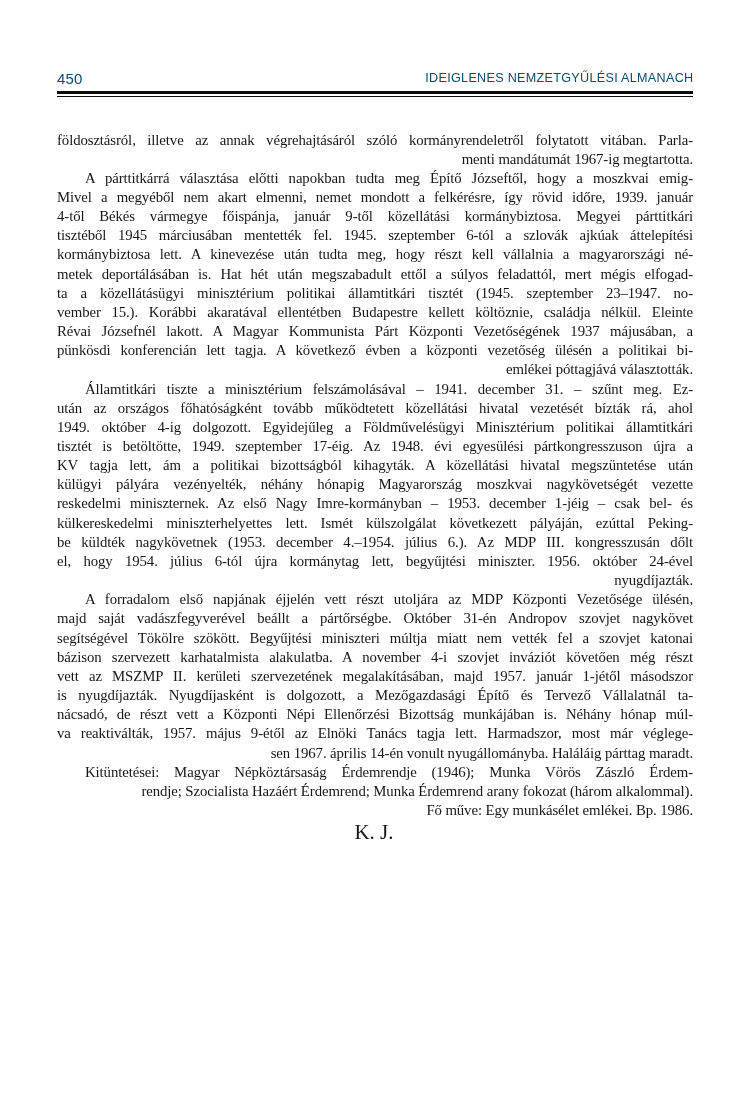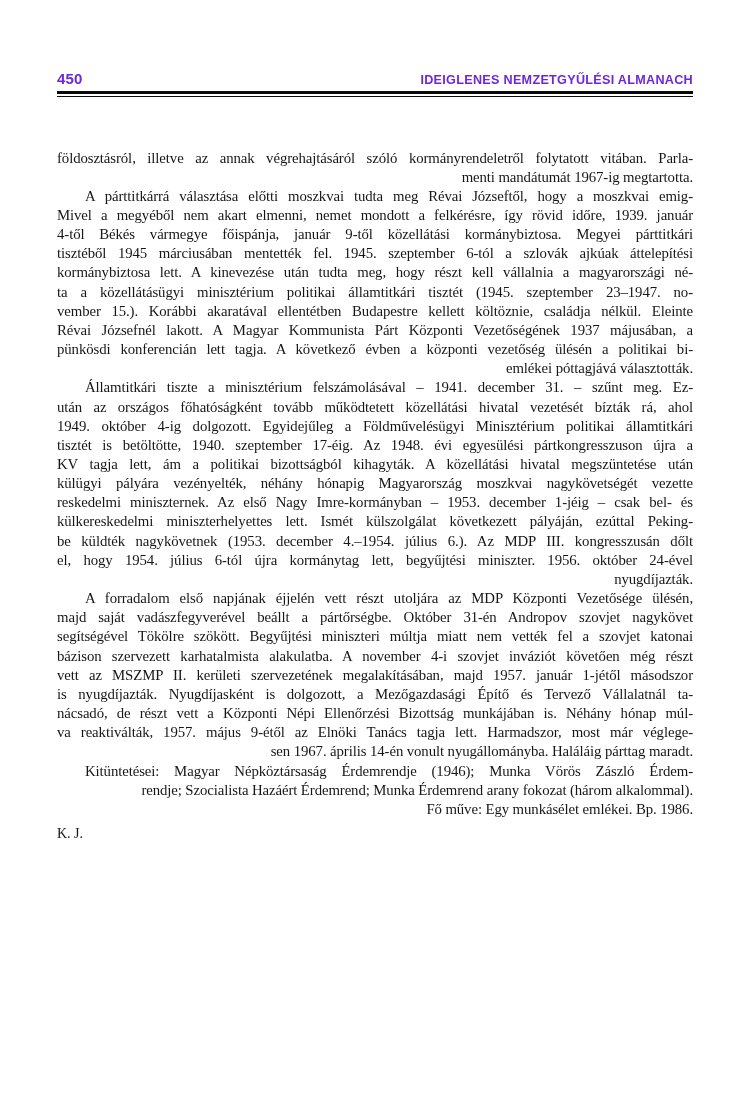--- a/index.html
+++ b/index.html
@@ -15,58 +15,56 @@
   }
   .content {
     position: absolute;
     left: 57px;
     top: 70px;
     width: 636px;
   }
   .page-header {
     display: flex;
     justify-content: space-between;
-    align-items: flex-end;
+    align-items: flex-start;
     font-family: "Liberation Sans", sans-serif;
-    color: #6d28d9;
-    font-weight: bold;
+    color: #0c4a6e;
   }
   .page-number {
     font-size: 15px;
     letter-spacing: 0.2px;
   }
   .running-title {
     font-size: 13px;
     letter-spacing: 0.3px;
     transform: scaleX(0.97);
     transform-origin: 100% 50%;
     white-space: nowrap;
   }
   .header-rule { margin-top: 4px; }
   .rule-thick { height: 2.5px; background: #0a0a0a; }
   .rule-thin  { height: 1px; background: #0a0a0a; margin-top: 2px; }
   .body-text {
-    margin-top: 52px;
+    margin-top: 34px;
     font-size: 14.8px;
     line-height: 19.15px;
     letter-spacing: -0.1px;
   }
   .line {
     white-space: normal;
     text-align: right;
   }
   .line.justify {
     text-align: justify;
     text-align-last: justify;
   }
   .line.indent { text-indent: 28px; }
   .signature {
-    margin-top: 7px;
-    font-size: 14px;
-    text-align: left;
+    font-size: 21px;
+    text-align: center;
     padding-right: 2px;
   }
 </style>
 </head>
 <body>
 
 <div class="page">
   <div class="content">
 
     <header class="page-header">
@@ -78,36 +76,37 @@
       <div class="rule-thick"></div>
       <div class="rule-thin"></div>
     </div>
 
     <main class="body-text" id="body-text">
         <div class="paragraph">
           <div class="line justify">földosztásról, illetve az annak végrehajtásáról szóló kormányrendeletről folytatott vitában. Parla-</div>
           <div class="line">menti mandátumát 1967-ig megtartotta.</div>
         </div>
         <div class="paragraph">
-          <div class="line justify indent">A párttitkárrá választása előtti moszkvai tudta meg Révai Józseftől, hogy a moszkvai emig-</div>
+          <div class="line justify indent">A párttitkárrá választása előtti napokban tudta meg Építő Józseftől, hogy a moszkvai emig-</div>
           <div class="line justify">Mivel a megyéből nem akart elmenni, nemet mondott a felkérésre, így rövid időre, 1939. január</div>
           <div class="line justify">4-től Békés vármegye főispánja, január 9-től közellátási kormánybiztosa. Megyei párttitkári</div>
           <div class="line justify">tisztéből 1945 márciusában mentették fel. 1945. szeptember 6-tól a szlovák ajkúak áttelepítési</div>
           <div class="line justify">kormánybiztosa lett. A kinevezése után tudta meg, hogy részt kell vállalnia a magyarországi né-</div>
+          <div class="line justify">metek deportálásában is. Hat hét után megszabadult ettől a súlyos feladattól, mert mégis elfogad-</div>
           <div class="line justify">ta a közellátásügyi minisztérium politikai államtitkári tisztét (1945. szeptember 23–1947. no-</div>
           <div class="line justify">vember 15.). Korábbi akaratával ellentétben Budapestre kellett költöznie, családja nélkül. Eleinte</div>
           <div class="line justify">Révai Józsefnél lakott. A Magyar Kommunista Párt Központi Vezetőségének 1937 májusában, a</div>
           <div class="line justify">pünkösdi konferencián lett tagja. A következő évben a központi vezetőség ülésén a politikai bi-</div>
           <div class="line">emlékei póttagjává választották.</div>
         </div>
         <div class="paragraph">
           <div class="line justify indent">Államtitkári tiszte a minisztérium felszámolásával – 1941. december 31. – szűnt meg. Ez-</div>
           <div class="line justify">után az országos főhatóságként tovább működtetett közellátási hivatal vezetését bízták rá, ahol</div>
           <div class="line justify">1949. október 4-ig dolgozott. Egyidejűleg a Földművelésügyi Minisztérium politikai államtitkári</div>
-          <div class="line justify">tisztét is betöltötte, 1940. szeptember 17-éig. Az 1948. évi egyesülési pártkongresszuson újra a</div>
+          <div class="line justify">tisztét is betöltötte, 1949. szeptember 17-éig. Az 1948. évi egyesülési pártkongresszuson újra a</div>
           <div class="line justify">KV tagja lett, ám a politikai bizottságból kihagyták. A közellátási hivatal megszüntetése után</div>
           <div class="line justify">külügyi pályára vezényelték, néhány hónapig Magyarország moszkvai nagykövetségét vezette</div>
           <div class="line justify">reskedelmi miniszternek. Az első Nagy Imre-kormányban – 1953. december 1-jéig – csak bel- és</div>
           <div class="line justify">külkereskedelmi miniszterhelyettes lett. Ismét külszolgálat következett pályáján, ezúttal Peking-</div>
           <div class="line justify">be küldték nagykövetnek (1953. december 4.–1954. július 6.). Az MDP III. kongresszusán dőlt</div>
           <div class="line justify">el, hogy 1954. július 6-tól újra kormánytag lett, begyűjtési miniszter. 1956. október 24-ével</div>
           <div class="line">nyugdíjazták.</div>
         </div>
         <div class="paragraph">
           <div class="line justify indent">A forradalom első napjának éjjelén vett részt utoljára az MDP Központi Vezetősége ülésén,</div>

